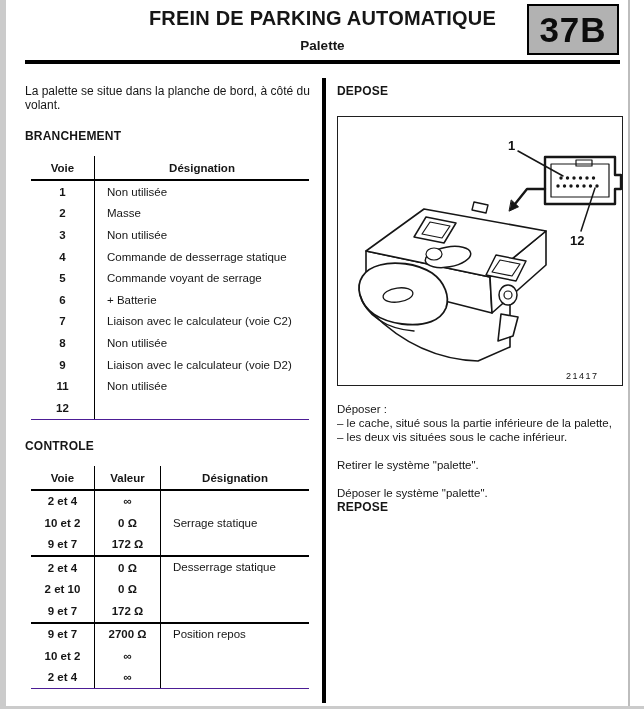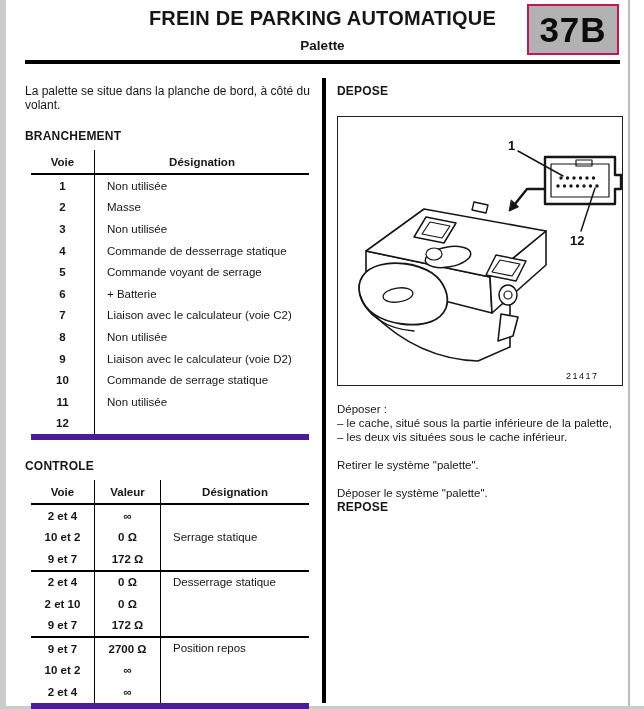--- a/index.html
+++ b/index.html
@@ -12,35 +12,35 @@
   .edge-left{position:absolute;left:0;top:0;width:6px;height:709px;background:#cbcbcb;}
   .edge-right{position:absolute;left:628px;top:0;width:2px;height:709px;background:#bdbdbd;}
   .edge-bottom{position:absolute;left:0;top:706px;width:644px;height:3px;background:#cbcbcb;}
 
   
   .header-titles{position:absolute;left:25px;top:7px;width:595px;text-align:center;}
   .title{font-size:20px;font-weight:bold;letter-spacing:.2px;}
   .subtitle{font-size:13.5px;font-weight:bold;margin-top:8px;}
   .section-badge{
     position:absolute;left:527px;top:4px;width:88px;height:47px;
-    background:#b2b2b2;border:2px solid #be185d;
+    background:#b2b2b2;border:2px solid #000000;
     display:flex;align-items:center;justify-content:center;
     font-size:35px;font-weight:bold;letter-spacing:1px;color:#0c0c0c;
   }
   .header-rule{position:absolute;left:25px;top:60px;width:595px;height:4px;background:#000;}
   .col-divider{position:absolute;left:322px;top:78px;width:4px;height:625px;background:#000;}
 
   
   .left-col{position:absolute;left:25px;top:84px;width:295px;}
   .intro{font-size:12px;line-height:14px;width:292px;}
   .sec-h{font-size:12px;font-weight:bold;letter-spacing:.2px;}
   .branchement-h{margin-top:17px;}
   .controle-h{margin-top:19px;}
 
-  .btable,.ctable{margin-left:6px;margin-top:7px;width:278px;font-size:11.5px;border-bottom:6px solid #4c1d95;}
+  .btable,.ctable{margin-left:6px;margin-top:13px;width:278px;font-size:11.5px;border-bottom:1px solid #4c1d95;}
   .hrow{display:flex;border-bottom:2px solid #000;}
   .hcell{font-weight:bold;text-align:center;padding:6px 0 5px;}
   .hcell.c1{width:64px;border-right:1px solid #000;box-sizing:border-box;}
   .hcell.c2{width:66px;border-right:1px solid #000;box-sizing:border-box;}
   .hcell.rest{flex:1;}
 
   .brow{display:flex;height:21.6px;}
   .brow .cv{width:64px;border-right:1px solid #000;box-sizing:border-box;
             display:flex;align-items:center;justify-content:center;font-weight:bold;}
   .brow .cd{flex:1;display:flex;align-items:center;padding-left:12px;}
@@ -119,24 +119,20 @@
         <div class="cv">7</div>
         <div class="cd">Liaison avec le calculateur (voie C2)</div>
       </div>
     <div class="brow">
         <div class="cv">8</div>
         <div class="cd">Non utilisée</div>
       </div>
     <div class="brow">
         <div class="cv">9</div>
         <div class="cd">Liaison avec le calculateur (voie D2)</div>
-      </div>
-    <div class="brow">
-        <div class="cv">10</div>
-        <div class="cd">Commande de serrage statique</div>
       </div>
     <div class="brow">
         <div class="cv">11</div>
         <div class="cd">Non utilisée</div>
       </div>
     <div class="brow">
         <div class="cv">12</div>
       </div>
   </div>
 

